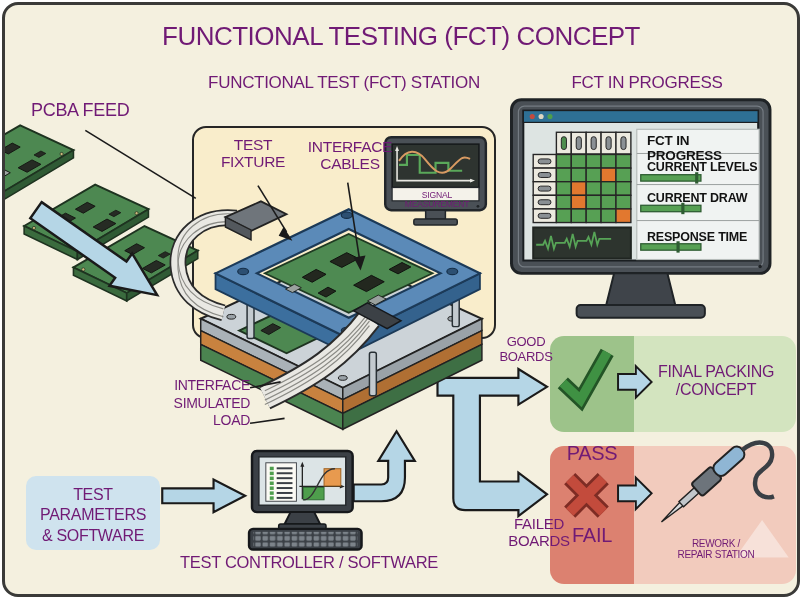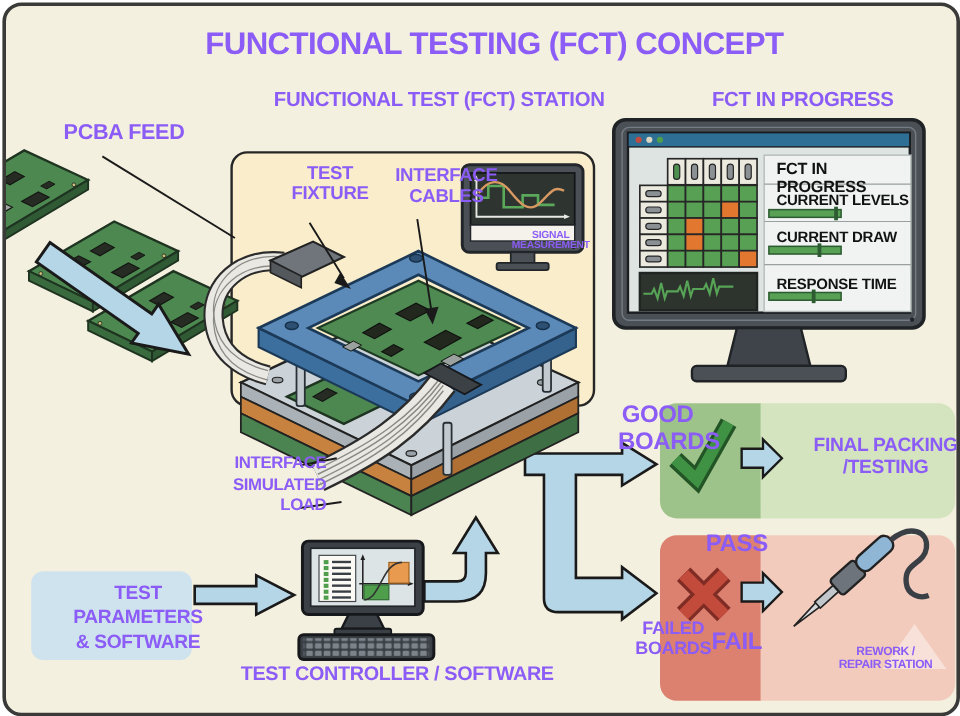--- a/index.html
+++ b/index.html
@@ -2,34 +2,34 @@
 <html><head>
 <meta charset="utf-8">
 <style>
   html,body{margin:0;padding:0;background:#ffffff;}
   .canvas{
     position:relative;width:792px;height:589px;margin:2px;
     background:#f4f0df;border:3px solid #3a3a38;border-radius:16px;
     overflow:hidden;font-family:"Liberation Sans","DejaVu Sans",sans-serif;
   }
   .abs{position:absolute;}
-  .lbl{font-weight:bold;color:#8b5cf6;white-space:pre-line;line-height:1.12;letter-spacing:-0.3px;padding-left:22px;}
+  .lbl{font-weight:normal;color:#701a75;white-space:pre-line;line-height:1.12;letter-spacing:-0.3px;}
   .ctr{text-align:center;}
   .rgt{text-align:right;}
   #page-title{left:0;right:0;top:17px;font-size:26px;letter-spacing:-0.5px;}
   #station-heading{left:186px;width:306px;top:68px;font-size:17px;}
   #monitor-heading{left:510px;width:264px;top:68px;font-size:17px;}
   #pcba-feed-label{left:26px;top:95px;font-size:18px;}
   #station-panel{left:187px;top:121px;width:300px;height:209px;background:#f9edcb;
     border:2.5px solid #262626;border-radius:14px;}
   #test-fixture-label{left:198px;top:131px;width:100px;font-size:15.5px;}
   #interface-cables-label{left:293px;top:133px;width:104px;font-size:15.5px;}
   #signal-caption{left:388px;top:185.5px;width:88px;font-size:8.6px;letter-spacing:-0.2px;}
   #simulated-load-label{left:148px;top:372px;width:97px;font-size:14px;line-height:1.26;}
-  #good-boards-label{left:488px;top:330px;width:66px;font-size:20px;}
+  #good-boards-label{left:488px;top:330px;width:66px;font-size:13px;}
   #failed-boards-label{left:460px;top:511px;width:72px;font-size:15px;margin-left:38px;}
   .flowbox{border-radius:0;}
   #pass-box{left:545px;top:331px;width:84px;height:96px;background:#9dc38a;border-radius:14px 0 0 14px;}
   #final-box{left:629px;top:331px;width:162px;height:96px;background:#d3e4bf;border-radius:0 14px 14px 0;}
   #fail-box{left:545px;top:441px;width:84px;height:138px;background:#dc8170;border-radius:14px 0 0 14px;}
   #rework-box{left:629px;top:441px;width:162px;height:138px;background:#f2cbbd;border-radius:0 14px 14px 0;}
   #pass-label{left:545px;width:84px;top:392px;font-size:20px;margin-top:45px;}
   #final-label{left:633px;width:156px;top:358px;font-size:16px;}
   #fail-label{left:545px;width:84px;top:519px;font-size:20px;}
   #rework-label{left:633px;width:156px;top:533px;font-size:10px;}
@@ -332,21 +332,21 @@
   <div class="abs lbl ctr" id="signal-caption">SIGNAL MEASUREMENT</div>
   <div class="abs lbl rgt" id="simulated-load-label">INTERFACE
 SIMULATED
 LOAD</div>
   <div class="abs lbl ctr" id="good-boards-label">GOOD
 BOARDS</div>
   <div class="abs lbl ctr" id="failed-boards-label">FAILED
 BOARDS</div>
   <div class="abs lbl ctr" id="pass-label">PASS</div>
   <div class="abs lbl ctr" id="final-label">FINAL PACKING
-/TESTING</div>
+/CONCEPT</div>
   <div class="abs lbl ctr" id="fail-label">FAIL</div>
   <div class="abs lbl ctr" id="rework-label">REWORK /
 REPAIR STATION</div>
   <div class="abs lbl ctr" id="params-label">TEST
 PARAMETERS
 &amp; SOFTWARE</div>
   <div class="abs lbl ctr" id="controller-caption">TEST CONTROLLER / SOFTWARE</div>
 
   <div class="abs scr" id="scr-title">FCT IN PROGRESS</div>
   <div class="abs scr" id="scr-m0">CURRENT LEVELS</div>

